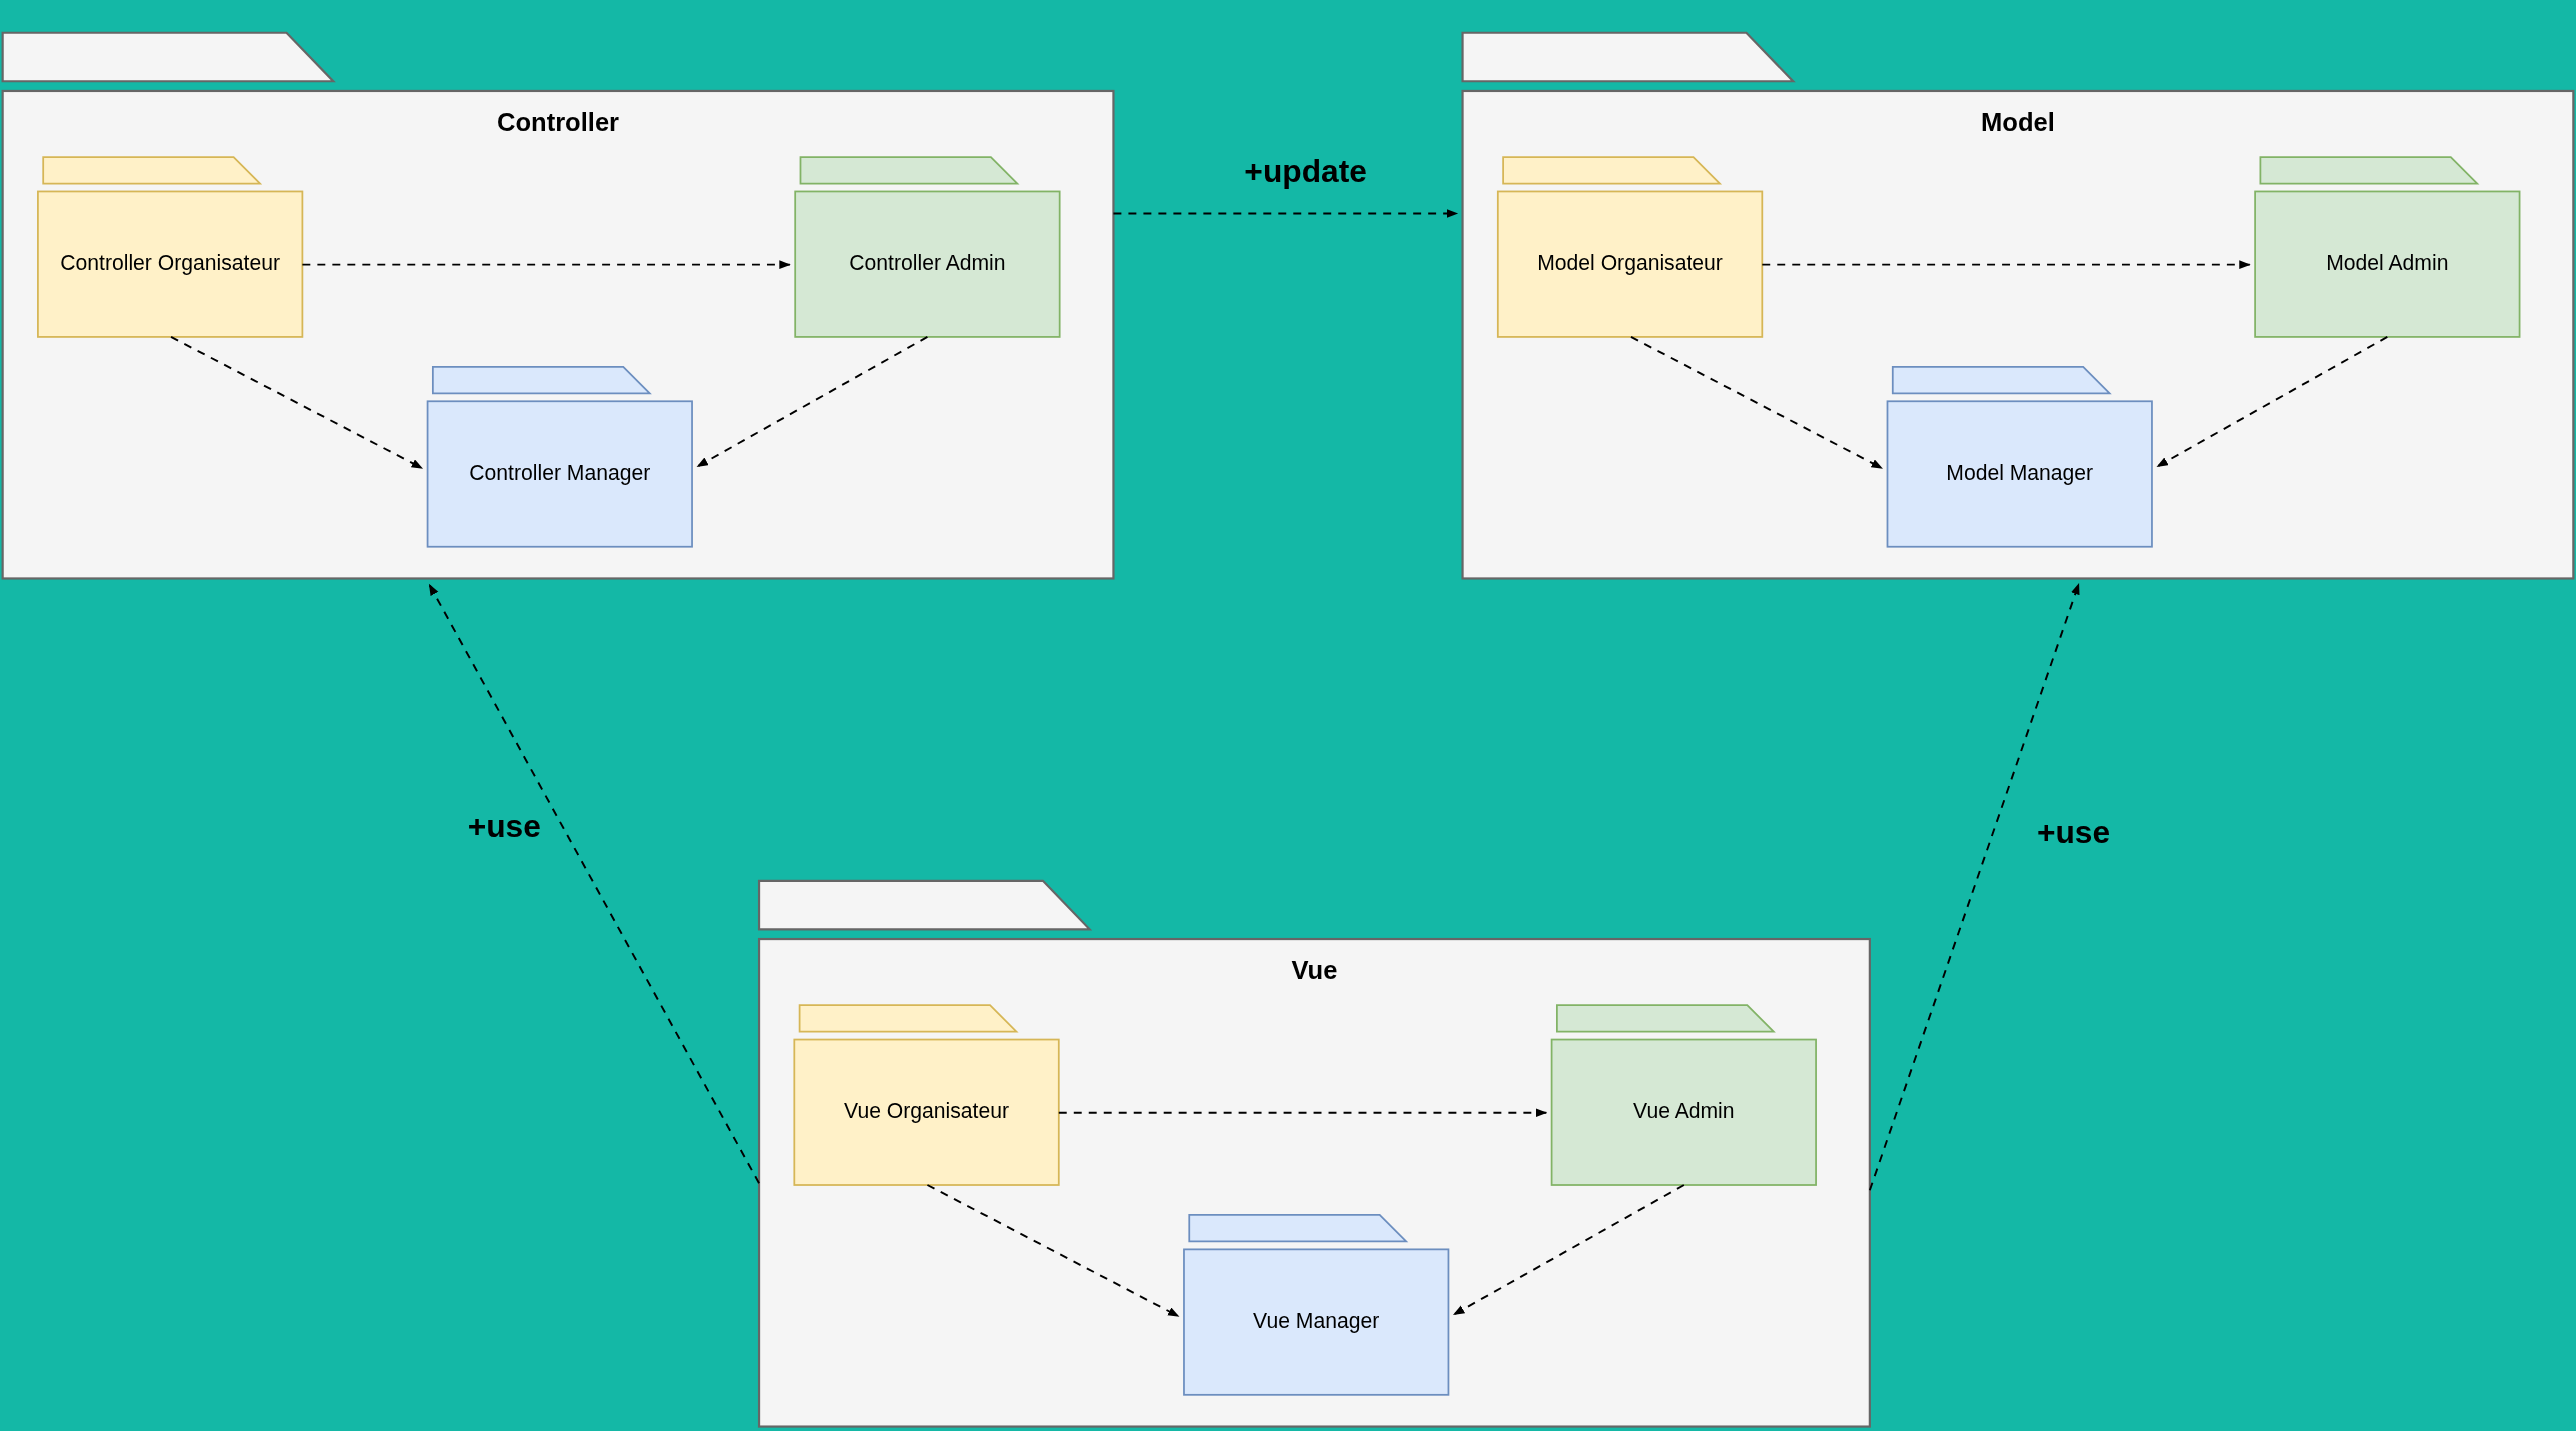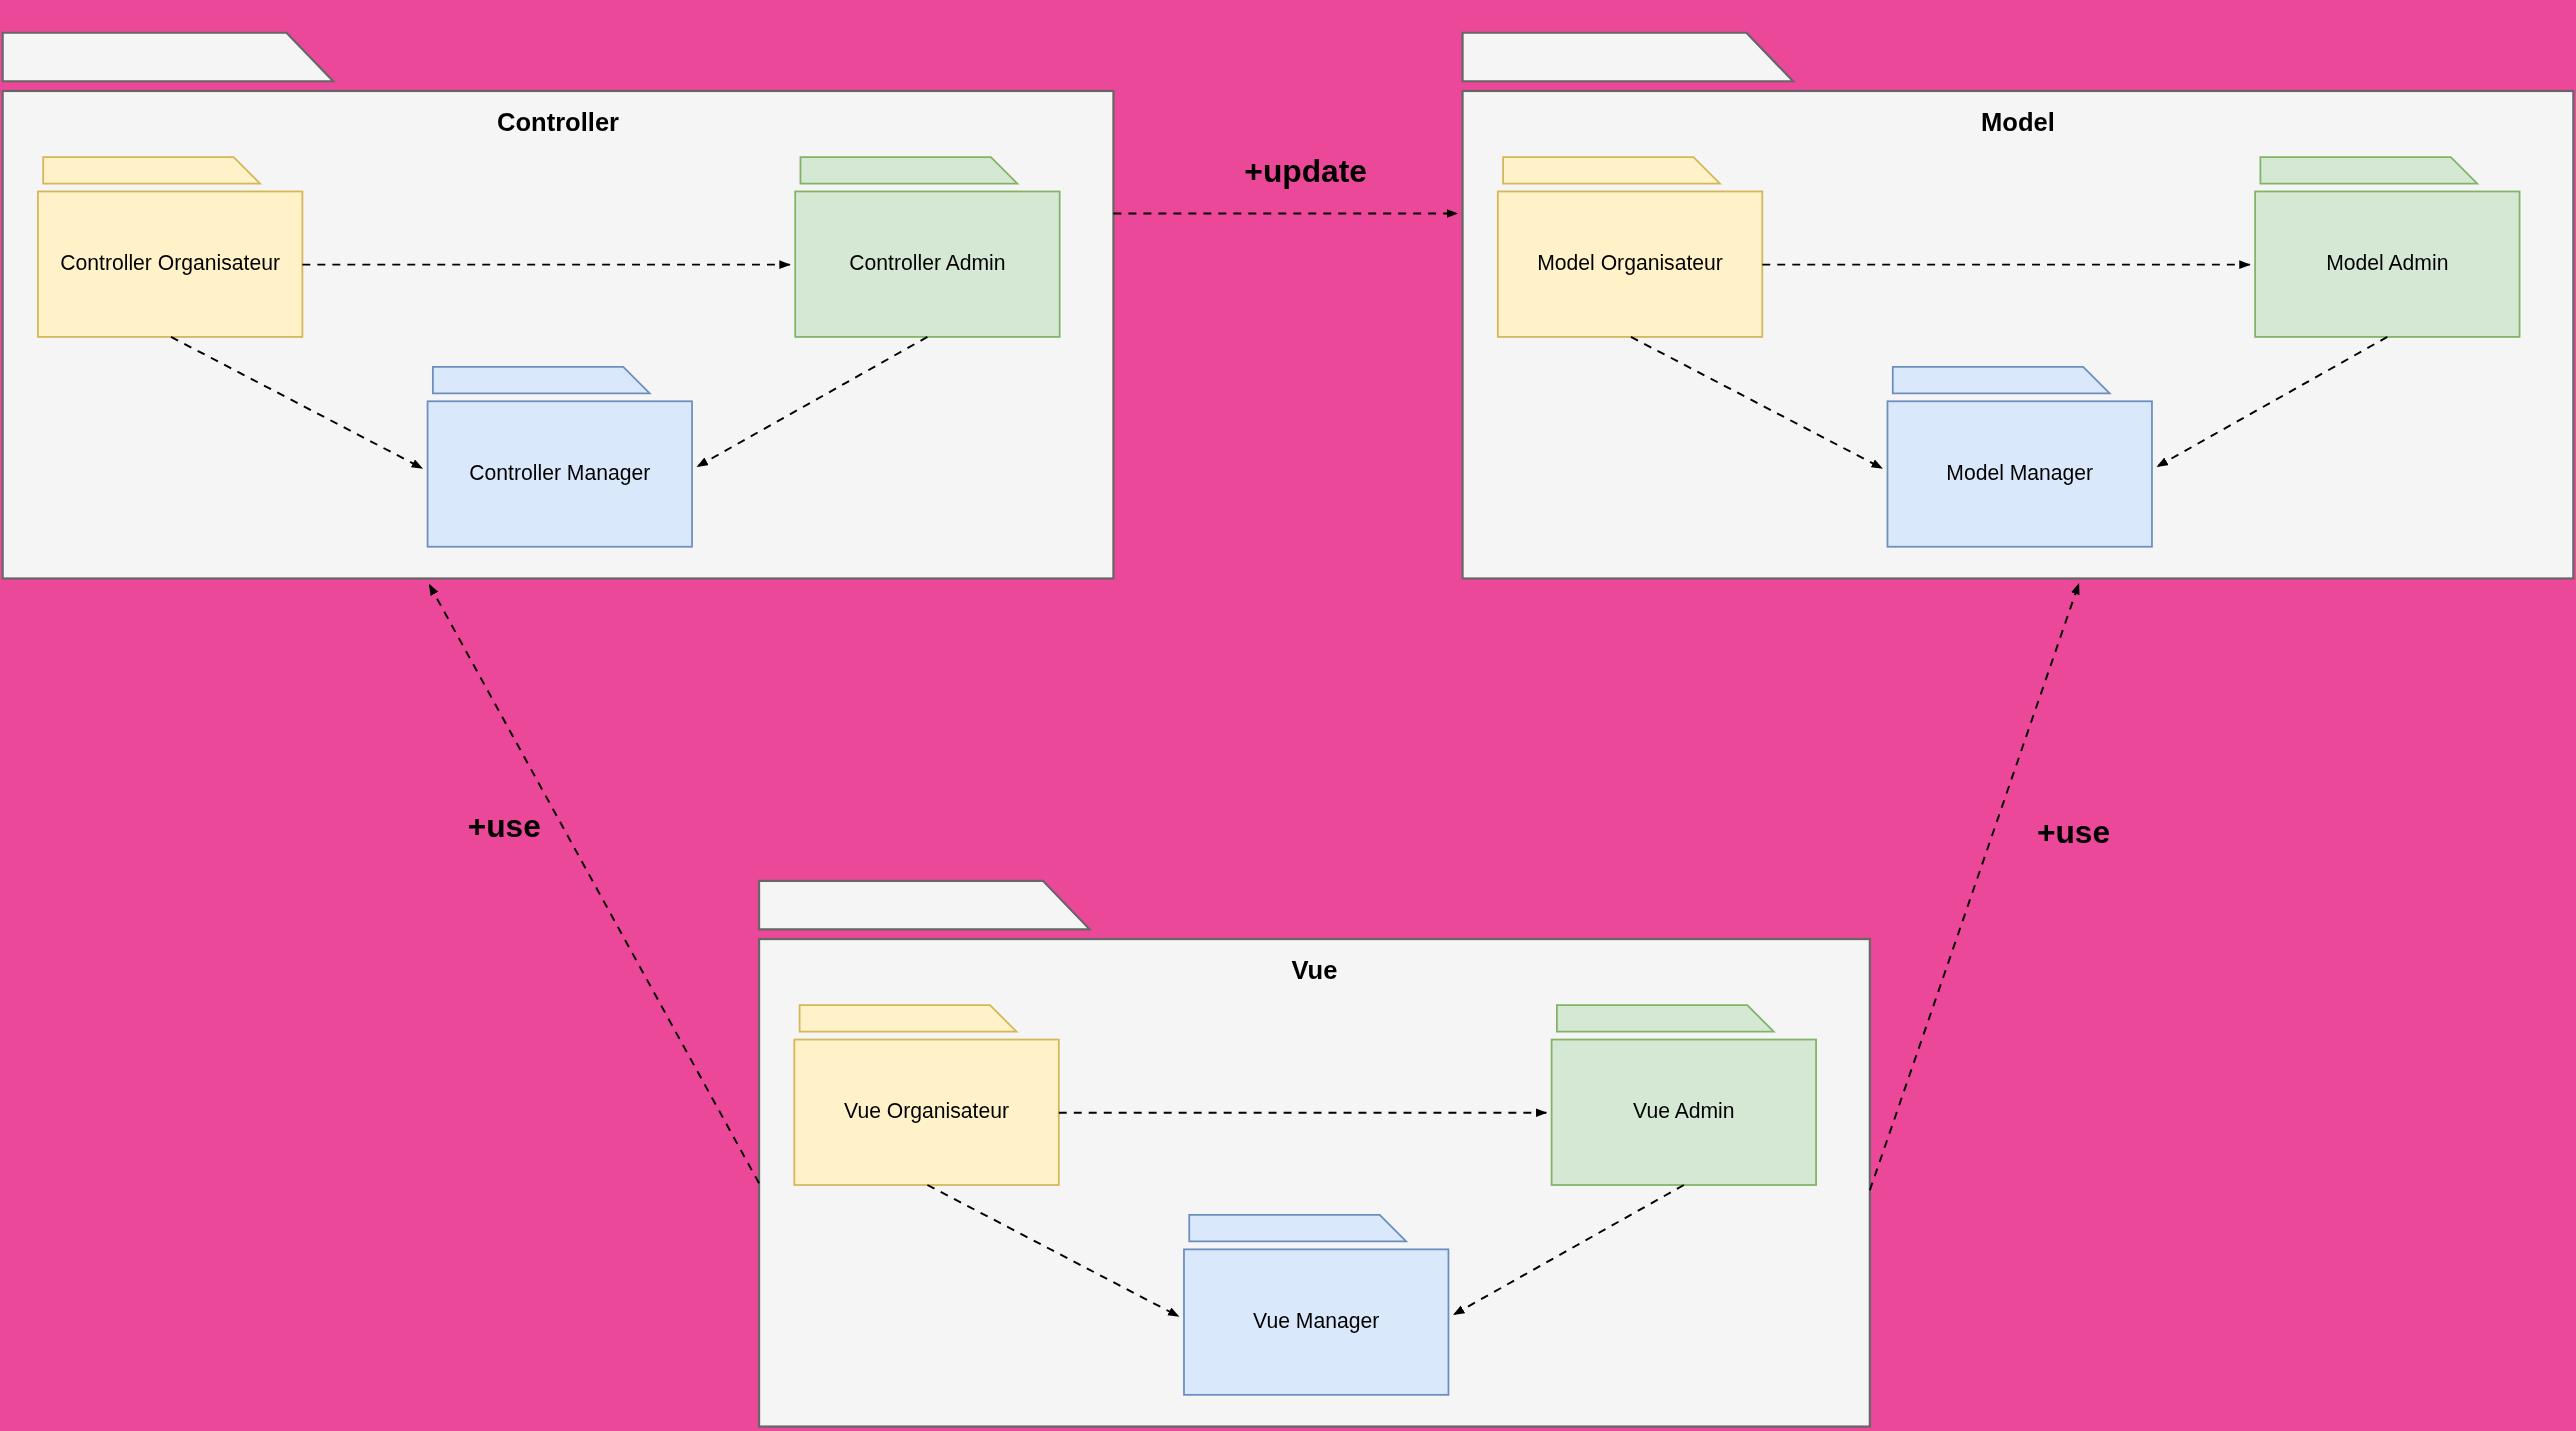--- a/index.html
+++ b/index.html
@@ -5,21 +5,21 @@
   html, body {
     margin: 0;
     padding: 0;
     background: #ffffff;
     font-family: "Liberation Sans", sans-serif;
   }
   .canvas {
     position: relative;
     width: 2576px;
     height: 1432px;
-    background: #ec4899;
+    background: #14b8a6;
     overflow: hidden;
   }
   svg { display: block; }
 
   .pkg-shape {
     fill: #f5f5f5;
     stroke: #666666;
     stroke-width: 2.5;
   }
   .pkg-title {

